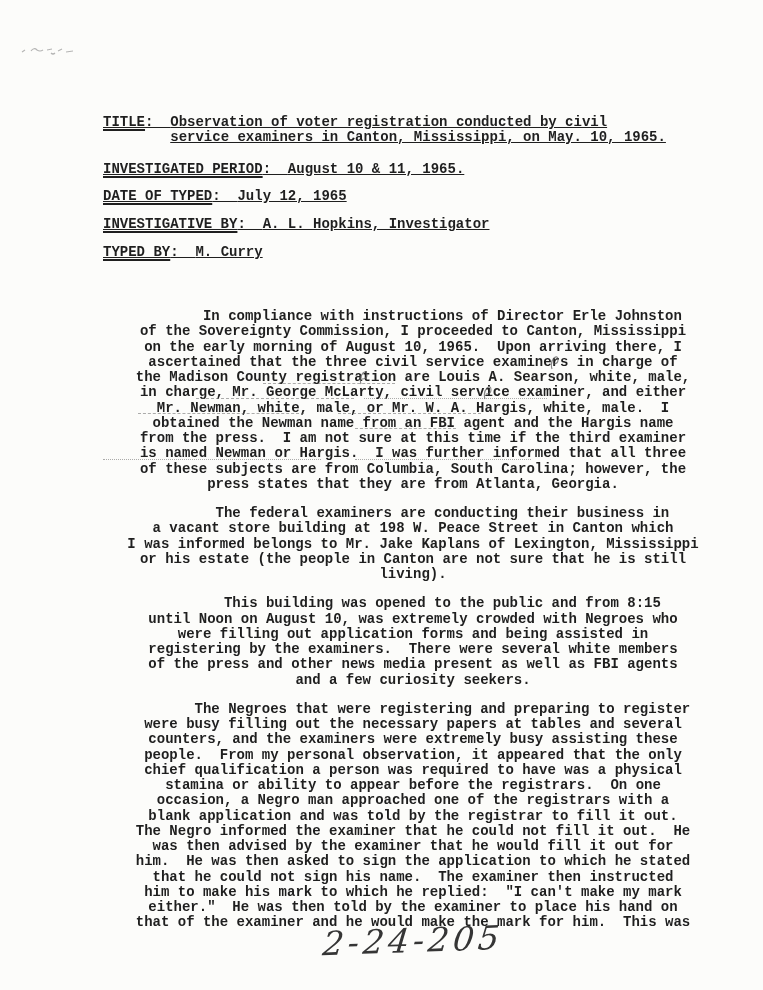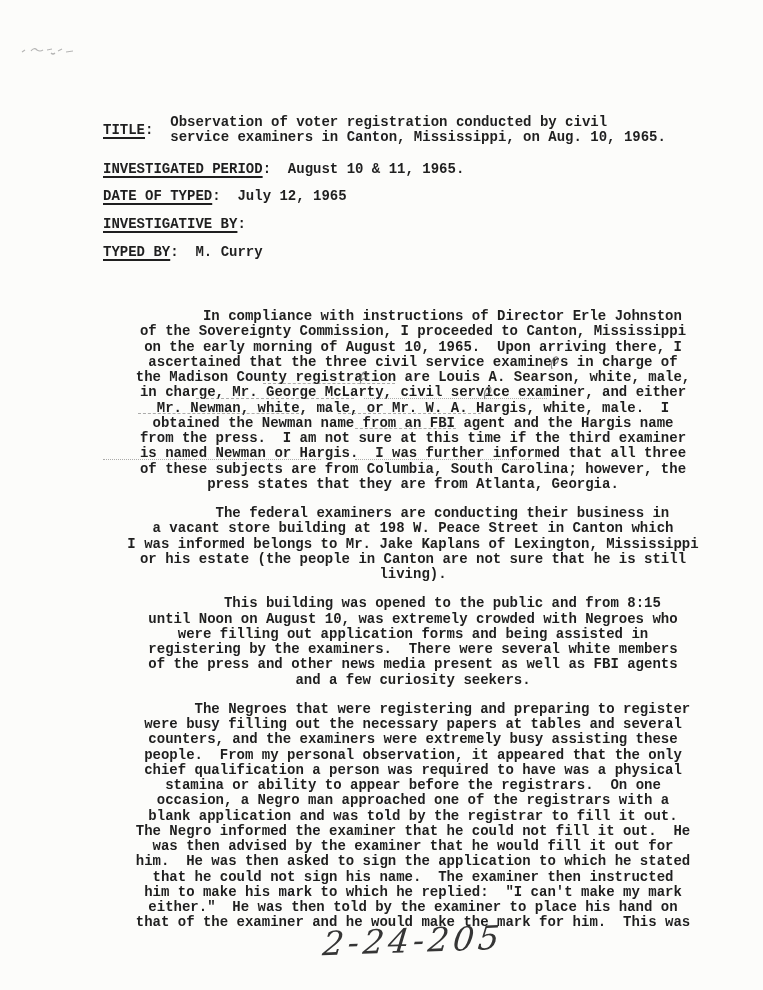--- a/index.html
+++ b/index.html
@@ -17,22 +17,23 @@
     font-size: 14px;
     line-height: 15.25px;
     font-weight: 700;
     color: #1f1f1f;
     box-sizing: border-box;
     padding: 115px 40px 0 103px;
   }
   
   .field {
     display: flex;
-    align-items: center;
+    align-items: flex-start;
     margin-bottom: 12.5px;
+    text-decoration: underline;
   }
   .field-title { margin-bottom: 16px; }
   .field-label {
     white-space: pre;
     text-decoration: underline;
     text-decoration-thickness: 1.5px;
     text-underline-offset: 3px;
   }
   .field-sep   { white-space: pre; }
   .field-value { white-space: pre; }
@@ -76,35 +77,36 @@
     <svg width="62" height="14" viewBox="0 0 62 14">
       <path d="M2,9 l3,-2 M11,8 q3,-4 6,-1 q3,2 6,0 M27,7 l5,-1 M31,10 q2,2 4,0 M38,8 l4,-2 M46,9 l7,-1" stroke="#8f8f8f" stroke-width="1.2" fill="none"></path>
     </svg>
   </div>
 
   <div class="report-header">
     <div class="field field-title">
       <span class="field-label">TITLE</span>
         <span class="field-sep">:  </span>
         <span class="field-value">Observation of voter registration conducted by civil
-service examiners in Canton, Mississippi, on Aug. 10, 1965.</span>
+service examiners in Canton, Mississippi, on May. 10, 1965.</span>
     </div>
     <div class="field">
       <span class="field-label">INVESTIGATED PERIOD</span>
         <span class="field-sep">:  </span>
         <span class="field-value">August 10 &amp; 11, 1965.</span>
     </div>
     <div class="field">
       <span class="field-label">DATE OF TYPED</span>
         <span class="field-sep">:  </span>
         <span class="field-value">July 12, 1965</span>
     </div>
     <div class="field">
       <span class="field-label">INVESTIGATIVE BY</span>
         <span class="field-sep">:  </span>
+        <span class="field-value">A. L. Hopkins, Investigator</span>
     </div>
     <div class="field">
       <span class="field-label">TYPED BY</span>
         <span class="field-sep">:  </span>
         <span class="field-value">M. Curry</span>
     </div>
   </div>
 
   <div class="report-body">
     <div class="para">       In compliance with instructions of Director Erle Johnston

